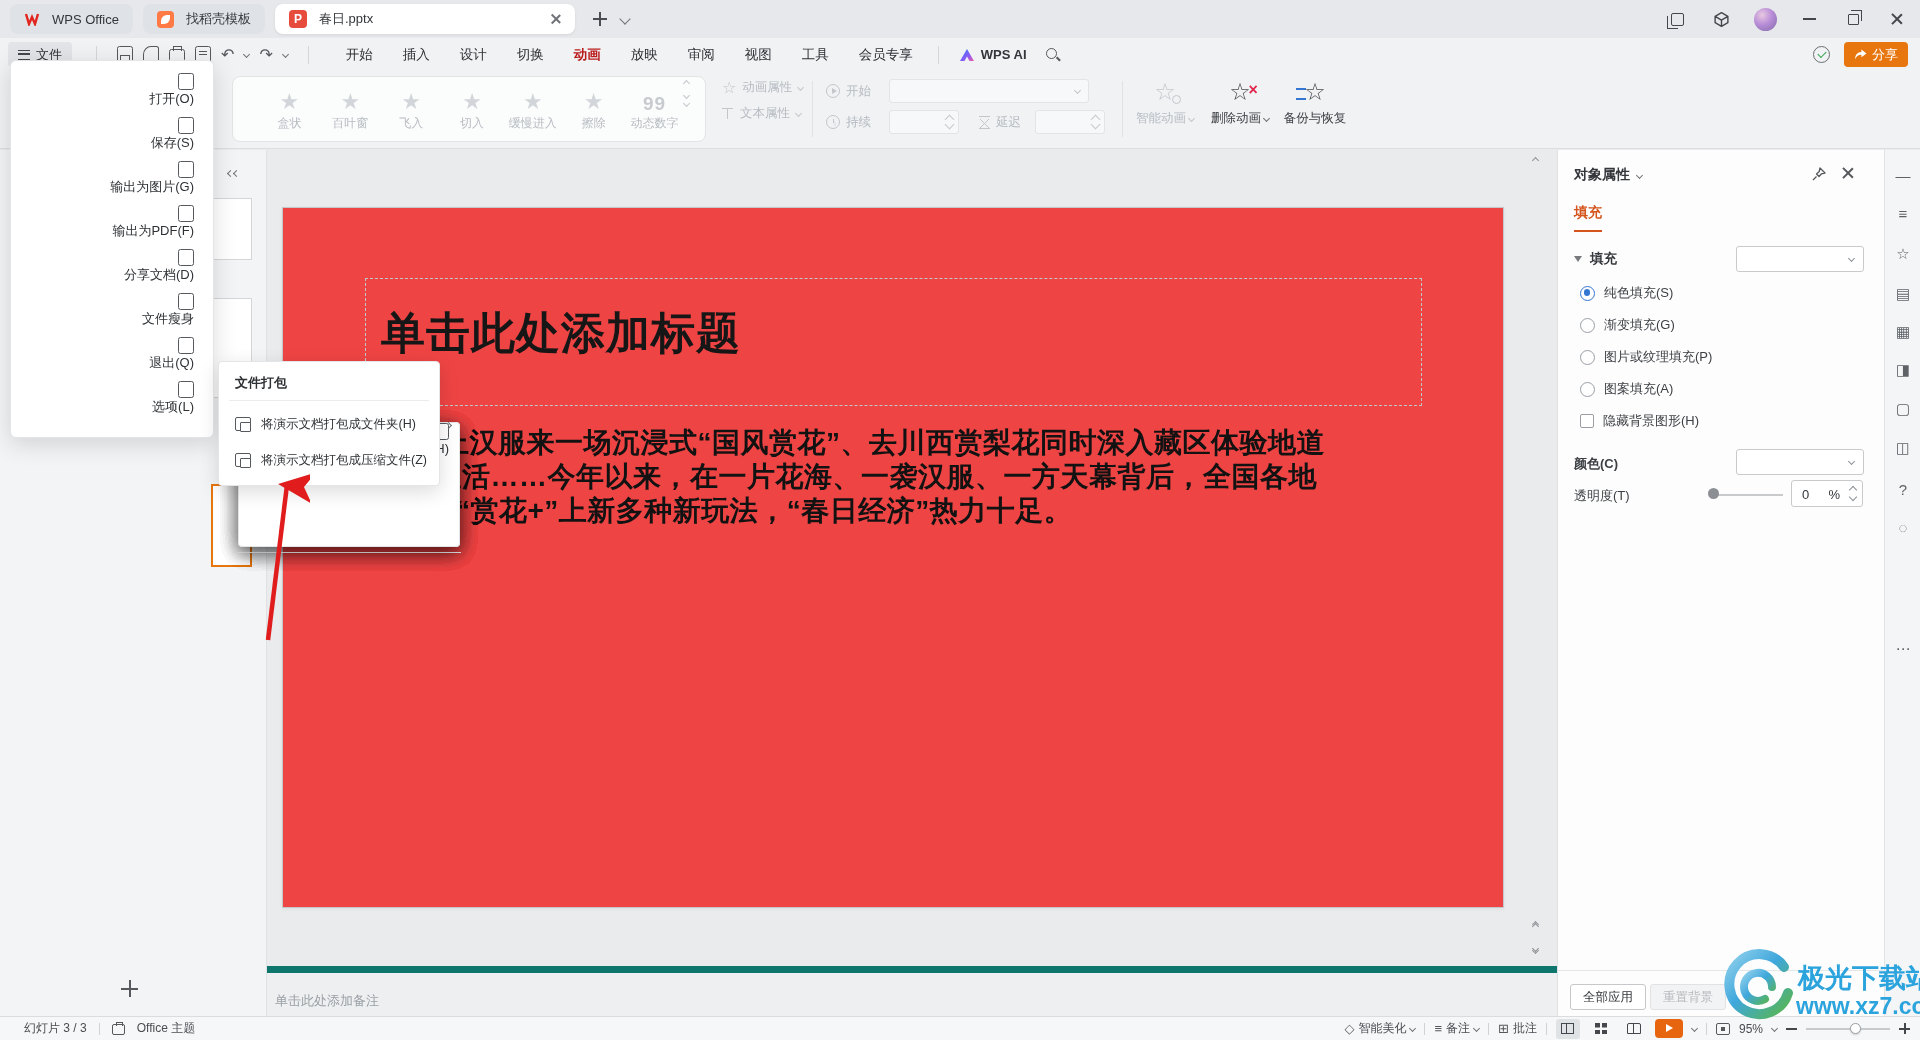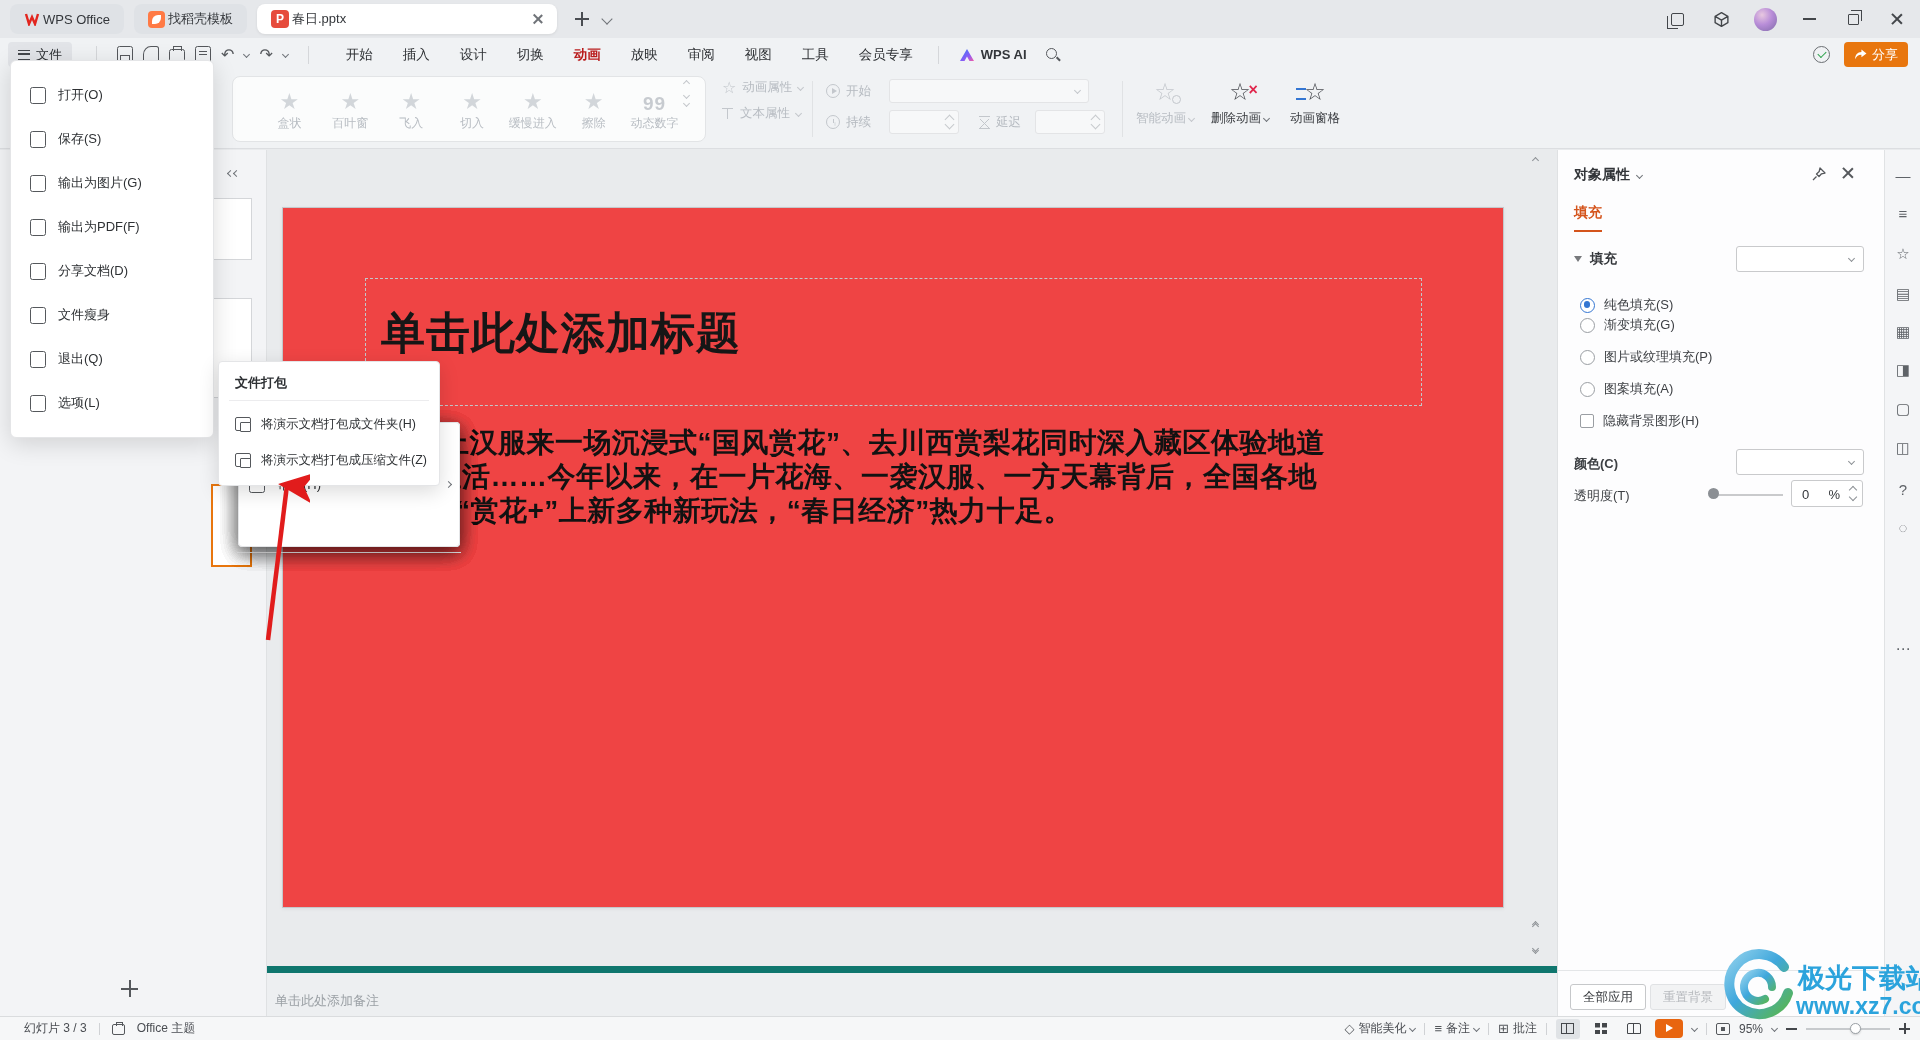--- a/index.html
+++ b/index.html
@@ -2,21 +2,21 @@
 <html><head>
 <meta charset="utf-8">
 <style>
   * { margin:0; padding:0; box-sizing:border-box; }
   html,body { width:1920px; height:1040px; }
   body { font-family:"Liberation Sans","DejaVu Sans",sans-serif; font-size:13px; color:#3a3d41; }
   .app { position:relative; width:1920px; height:1040px; background:#e9ebed; overflow:hidden; }
 
   
   .tabbar { position:absolute; left:0; top:0; width:1920px; height:38px; background:#e6e8eb; display:flex; align-items:center; }
-  .tab { height:30px; margin-left:10px; border-radius:8px; display:flex; align-items:center; padding:0 14px; gap:3px; background:#dfe2e6; color:#33363a; }
+  .tab { height:30px; margin-left:10px; border-radius:8px; display:flex; align-items:center; padding:0 14px; gap:12px; background:#dfe2e6; color:#33363a; }
   .tab.active { background:#ffffff; width:300px; box-shadow:0 1px 3px rgba(0,0,0,.08); justify-content:flex-start; position:relative; }
   .tab .tlabel { font-size:13px; white-space:nowrap; }
   .badge-p { width:18px; height:18px; border-radius:4px; background:#e64b3c; color:#fff; font-weight:bold; font-size:12px; display:flex; align-items:center; justify-content:center; }
   .docer-ic { width:17px; height:17px; border-radius:4px; background:#ff7a45; position:relative; }
   .docer-ic::after { content:""; position:absolute; left:4px; top:4px; width:9px; height:9px; border-radius:6px 0 6px 0; background:#fff; }
   .tab-close { position:absolute; right:12px; width:14px; height:14px; }
   .tab-close::before,.tab-close::after { content:""; position:absolute; left:6px; top:1px; width:1.5px; height:12px; background:#6f7control3; background:#6f7378; }
   .tab-close::before { transform:rotate(45deg); }
   .tab-close::after { transform:rotate(-45deg); }
   .newtab { margin-left:14px; width:22px; height:22px; position:relative; }
@@ -183,21 +183,21 @@
   .fit-ic::after { content:""; position:absolute; left:4px; top:3px; width:4px; height:4px; background:#55585c; }
   .zoom-minus { width:11px; height:2px; background:#44474b; }
   .zoom-plus { width:11px; height:11px; position:relative; }
   .zoom-plus::before { content:""; position:absolute; left:0; top:4.5px; width:11px; height:2px; background:#44474b; }
   .zoom-plus::after { content:""; position:absolute; left:4.5px; top:0; width:2px; height:11px; background:#44474b; }
   .zslider { width:84px; height:2px; background:#c7cacd; position:relative; }
   .zslider .zthumb { position:absolute; left:44px; top:-5px; width:11px; height:11px; border-radius:50%; background:#fff; border:1px solid #9aa0a5; box-shadow:0 1px 2px rgba(0,0,0,.15); }
 
   
   .file-menu { position:absolute; left:10px; top:60px; width:204px; background:#fff; border:1px solid #e4e5e7; border-radius:6px; box-shadow:0 6px 24px rgba(0,0,0,.14); padding:12px 0; z-index:20; }
-  .fm-item { height:44px; margin:0 9px; border-radius:4px; display:flex; align-items:center; padding:0 10px; gap:12px; position:relative; }
+  .fm-item { height:44px; margin:0 9px; border-radius:4px; display:flex; align-items:flex-end; padding:0 10px; position:relative;flex-direction:column; }
   .fm-item.highlighted { background:#ececee; }
   .fm-item.divider-after { margin-bottom:13px; }
   .fm-item.divider-after::after { content:""; position:absolute; left:-2px; right:-2px; bottom:-7px; height:1px; background:#e8e9ea; }
   .mi-ic { width:16px; height:17px; border:1.4px solid #55585c; border-radius:2.5px; flex:none; }
   .fm-label { font-size:13px; color:#2e3134; white-space:nowrap; }
   .fm-chevron { display:none; position:absolute; right:8px; }
   .fm-item.submenu .fm-chevron { display:block; }
 
   
   .submenu { position:absolute; left:218px; top:361px; width:222px; height:125px; background:#fff; border:1px solid #e4e5e7; border-radius:4px; box-shadow:0 6px 20px rgba(0,0,0,.14); z-index:21; }
@@ -395,21 +395,21 @@
     <div class="bigbtn" style="left:1205px;">
       <span class="bb-ic mark-x">☆</span>
       <span class="bb-label">
           <span>删除动画</span>
           <span class="chev sm"></span>
         </span>
     </div>
     <div class="bigbtn" style="left:1280px;">
       <span class="bb-ic mark-lines">☆</span>
       <span class="bb-label">
-          <span>动画窗格</span>
+          <span>备份与恢复</span>
         </span>
     </div>
   </div>
 
   <div class="main">
 
     <div class="thumbs">
       <span class="collapse-btn">
         <span class="chev sm" style="transform:rotate(135deg); border-color:#6f7378;"></span>
         <span class="chev sm" style="transform:rotate(135deg); border-color:#6f7378;"></span>
@@ -459,21 +459,21 @@
       <span class="pp-close"></span>
       <div class="pp-tab">填充</div>
       <div class="pp-sec">
         <span class="tri-down"></span>
         <span>填充</span>
       </div>
       <span class="pp-dd" style="left:178px; top:96px;">
           <span class="chev sm"></span>
         </span>
       <div>
-          <label class="opt checked type-radio" style="top: 146px;">
+          <label class="opt checked type-radio" style="top: 134px;">
     <span class="ctrl radio"></span>
     <span>纯色填充(S)</span>
   </label>
           <label class="opt type-radio" style="top: 166px;">
     <span class="ctrl radio"></span>
     <span>渐变填充(G)</span>
   </label>
           <label class="opt type-radio" style="top: 198px;">
     <span class="ctrl radio"></span>
     <span>图片或纹理填充(P)</span>

